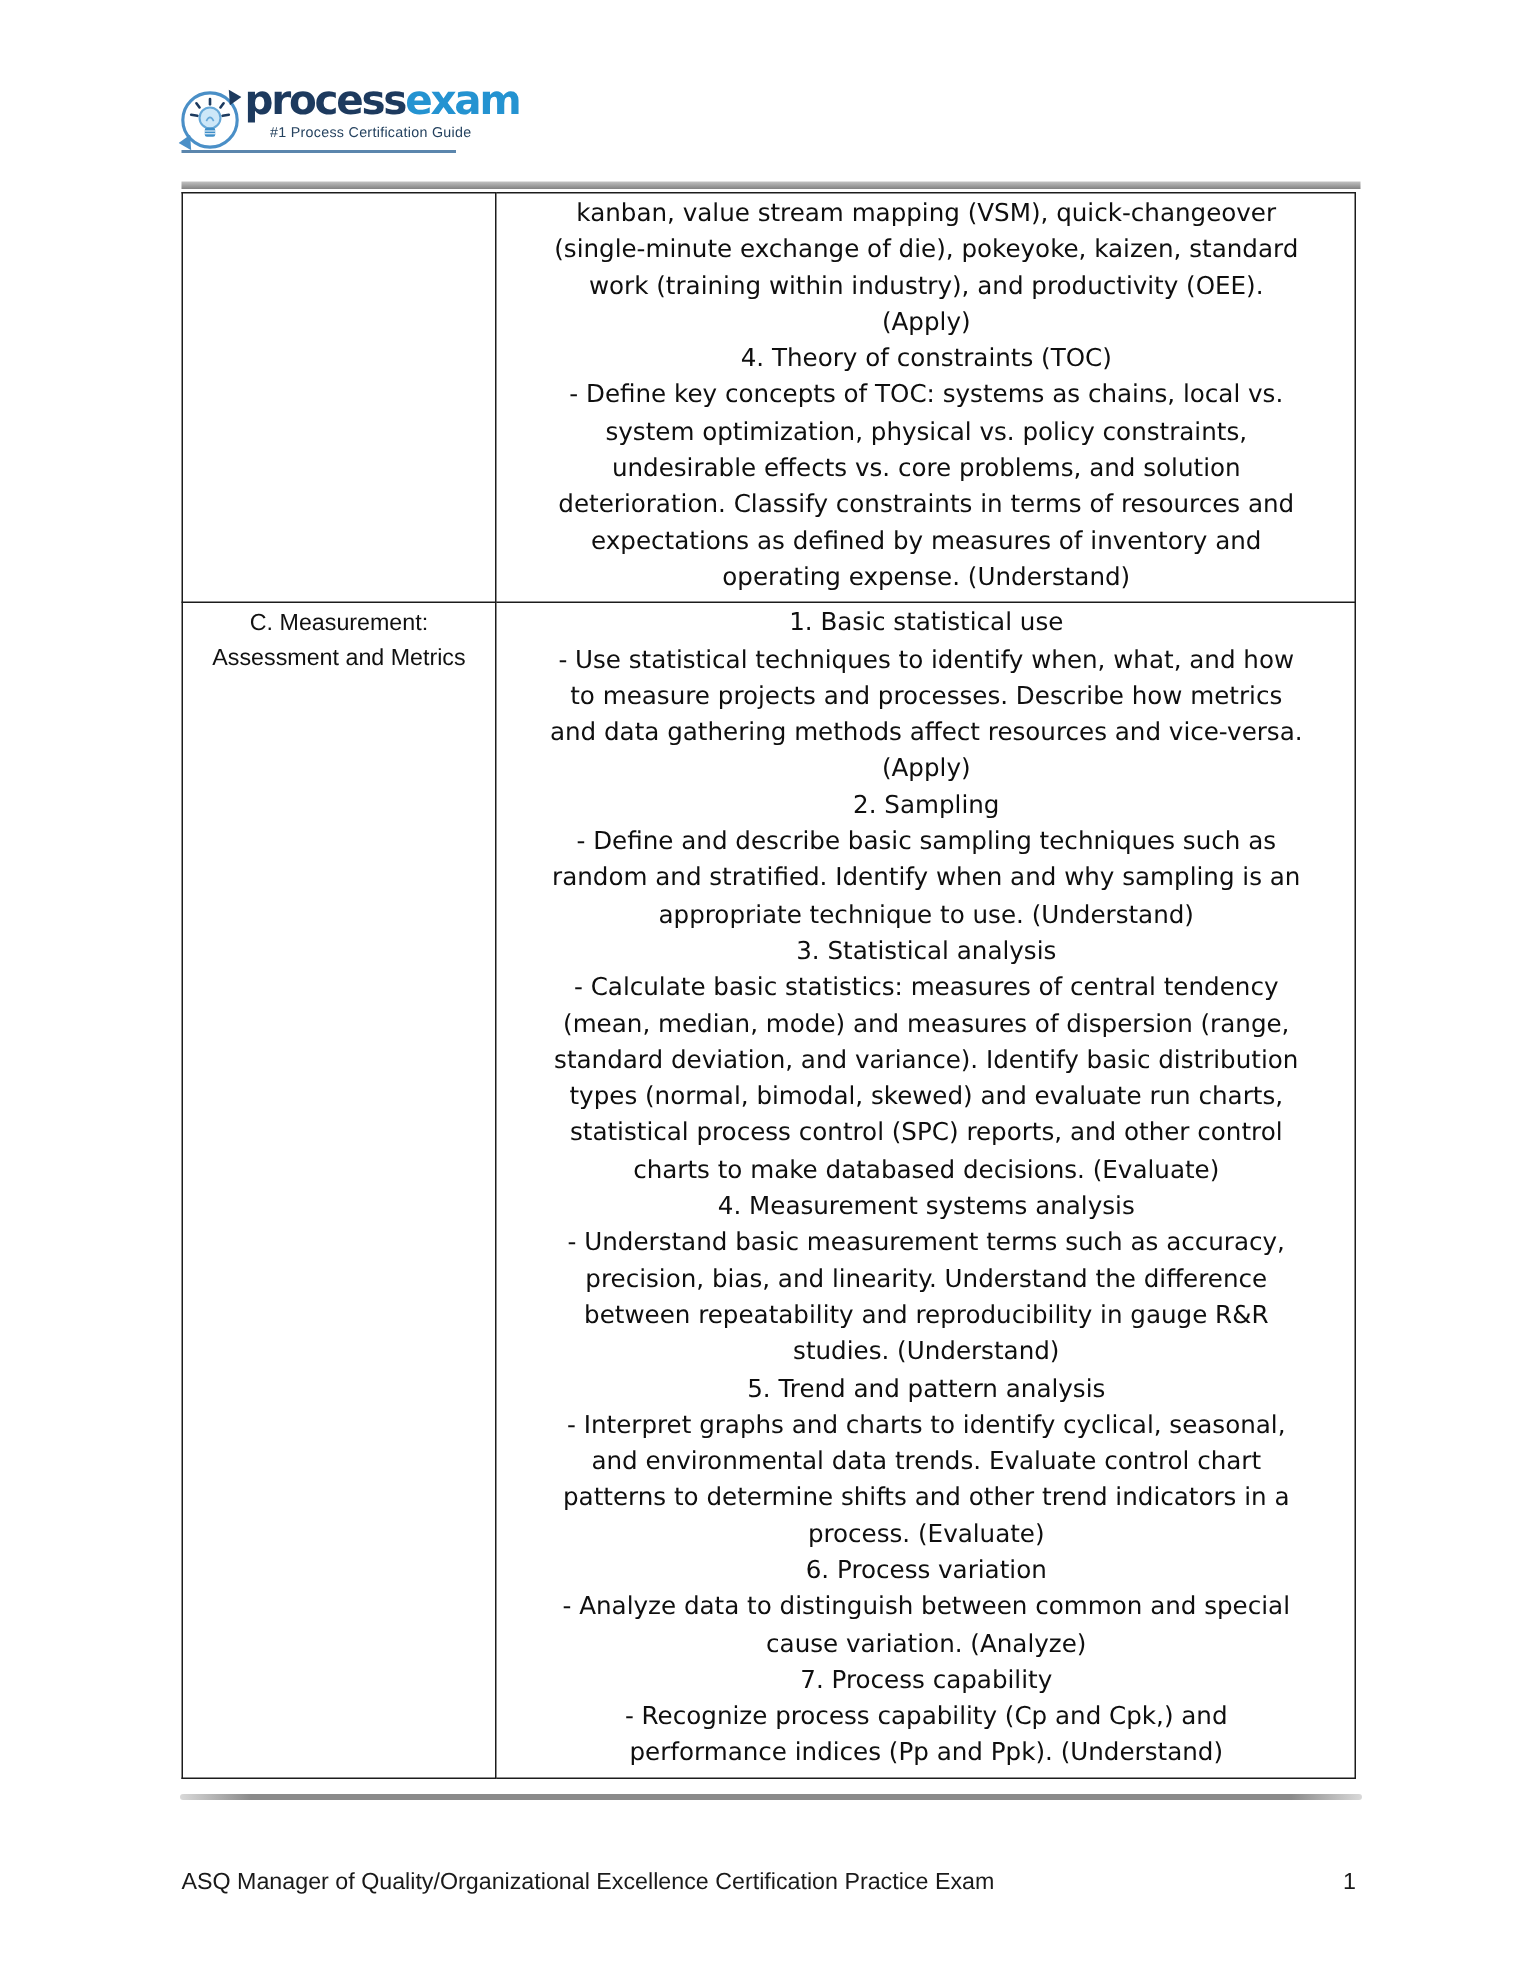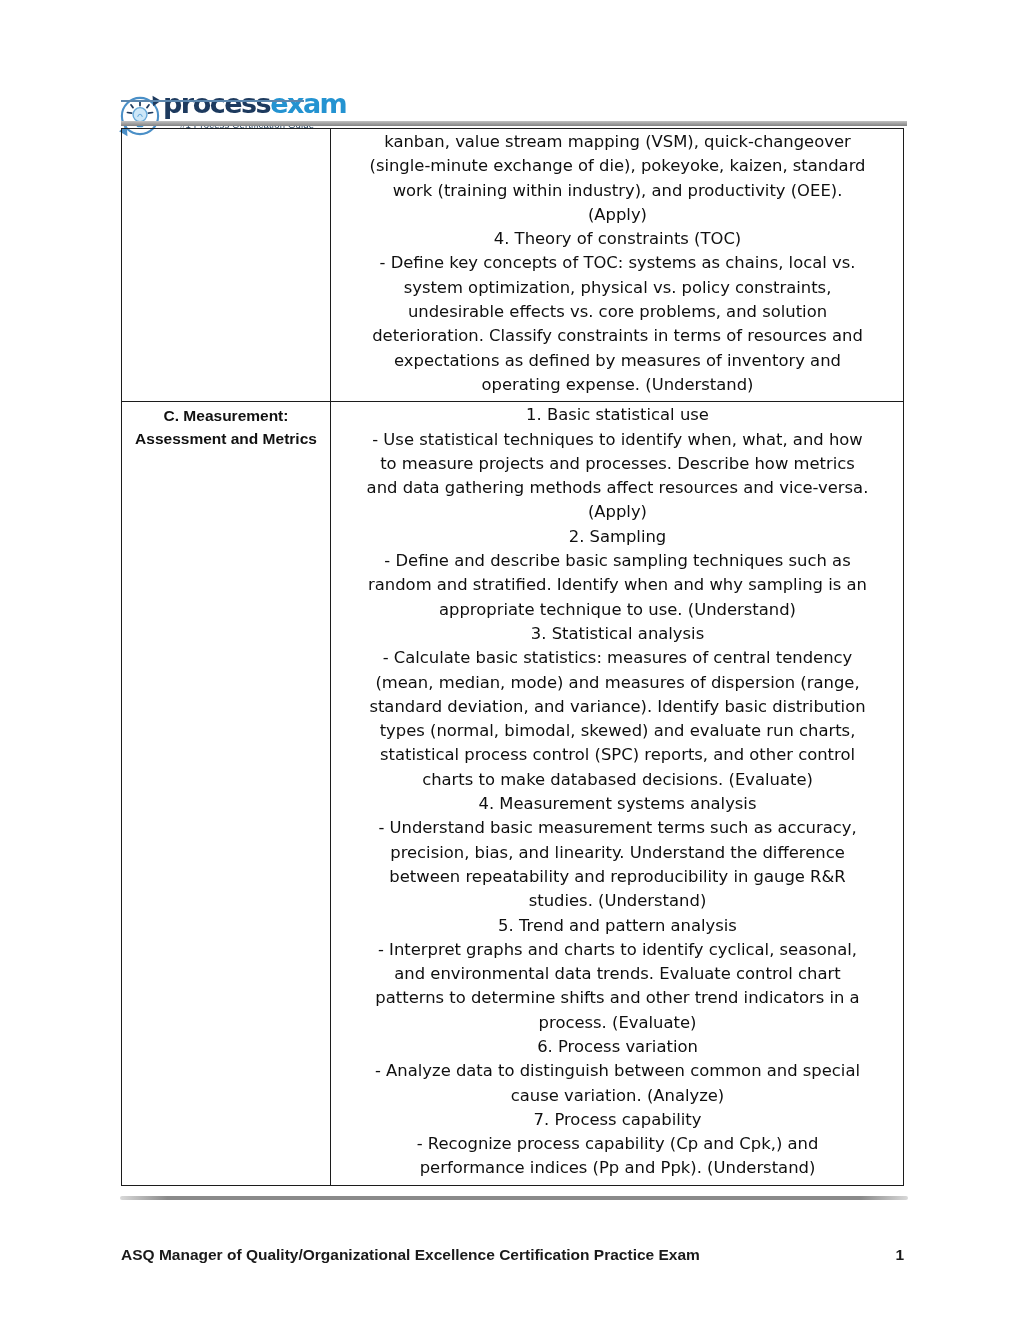--- a/index.html
+++ b/index.html
@@ -12,21 +12,20 @@
     font-family:"DejaVu Sans", sans-serif;
     overflow:hidden;
   }
 
   
   .logo {
     position:absolute;
     left:119px; top:54px;
     display:flex;
     align-items:flex-start;
-    margin-top:36px;
   }
   .logo-icon { width:42px; height:46px; margin-top:3px; }
   .logo-textcol { margin-left:2px; }
   .brand {
     font-family:"DejaVu Sans", sans-serif;
     font-weight:bold;
     font-size:27px;
     line-height:27px;
     letter-spacing:-1.5px;
     white-space:nowrap;
@@ -75,21 +74,21 @@
   }
   table.syllabus td {
     border:1.5px solid #1c1c1c;
     vertical-align:top;
     overflow:hidden;
   }
   td.cat-cell {
     width:209px;
     vertical-align:middle;
     font-family:"Liberation Sans", sans-serif;
-    font-weight:700;
+    font-weight:400;
     font-size:15.5px;
     line-height:23px;
     color:#111111;
     padding:2px 2px 2px 2px;
     white-space:pre-line;
   }
   td.content-cell {
     font-family:"DejaVu Sans", sans-serif;
     font-size:16.4px;
     line-height:24.3px;
@@ -100,21 +99,21 @@
 
   
   .footer {
     position:absolute;
     left:121px; top:1246px;
     width:783px;
     display:flex;
     justify-content:space-between;
     align-items:baseline;
     font-family:"Liberation Sans", sans-serif;
-    font-weight:700;
+    font-weight:400;
     font-size:15.5px;
     color:#1a1a1a;
   }
 </style>
 </head>
 <body>
 
 <div class="page">
 
   <div class="logo">

